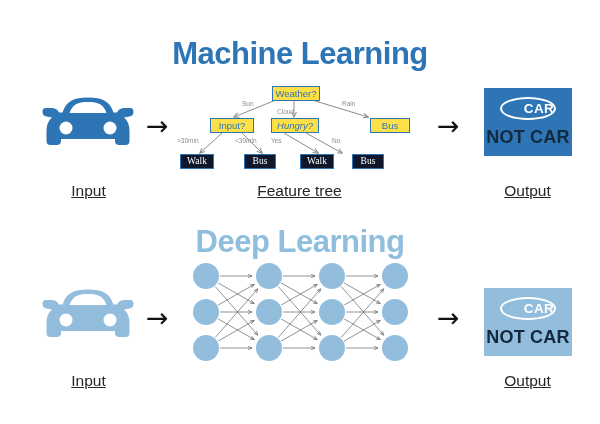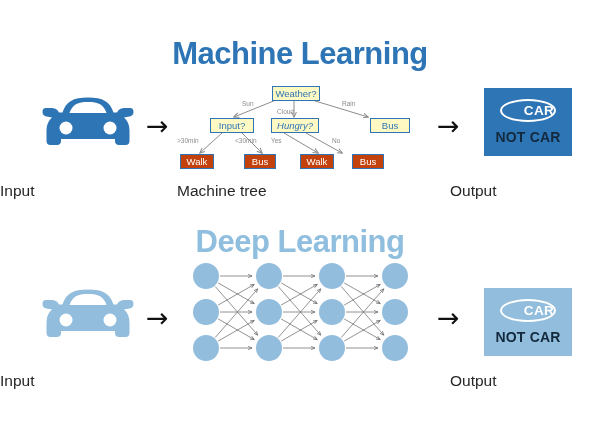--- a/index.html
+++ b/index.html
@@ -46,23 +46,25 @@
   .big-arrow {
     position: absolute;
     font-size: 27px;
     line-height: 1;
     color: #111111;
     font-family: "DejaVu Sans", sans-serif;
   }
 
   .caption {
     position: absolute;
+    text-align: center;
     font-size: 15.5px;
     color: #262626;
     white-space: nowrap;
+    text-decoration: underline;
   }
 
   
   .out-box {
     position: absolute;
     width: 88px;
     height: 68px;
     display: flex;
     flex-direction: column;
     align-items: center;
@@ -83,21 +85,21 @@
   }
   .car-pill span {
     color: #ffffff;
     font-weight: bold;
     font-size: 13.5px;
     letter-spacing: 0.3px;
   }
   .notcar {
     margin-top: 7px;
     font-weight: bold;
-    font-size: 14px;
+    font-size: 18px;
     color: #13293D;
     letter-spacing: 0.2px;
   }
 
   
   #tree-area {
     position: absolute;
     left: 172px;
     top: 84px;
     width: 250px;
@@ -111,26 +113,27 @@
     border: 1.4px solid #2E75B6;
     height: 15px;
     display: flex;
     align-items: center;
     justify-content: center;
     font-size: 9.5px;
     white-space: nowrap;
     line-height: 1;
   }
   .node.hollow {
-    background: #fef9c3;
+    background: #fde047;
     color: #2E75B6;
   }
   .node.solid {
-    background: #c2410c;
+    background: #0f172a;
     color: #ffffff;
+    font-family: Liberation Serif, serif;
   }
   .edge-label {
     position: absolute;
     font-size: 6.5px;
     color: #8c8c8c;
     white-space: nowrap;
     line-height: 1;
   }
 
   
@@ -210,21 +213,21 @@
   <div class="big-arrow" style="left:437px; top:112px;">→</div>
 
   <div class="out-box dark" style="left:484px; top:88px;">
     <div class="car-pill">
       <span>CAR</span>
     </div>
     <div class="notcar">NOT CAR</div>
   </div>
 
   <div class="caption" style="left:0px; top:182px; width:177px;">Input</div>
-  <div class="caption" style="left:177px; top:182px; width:245px;">Machine tree</div>
+  <div class="caption" style="left:177px; top:182px; width:245px;">Feature tree</div>
   <div class="caption" style="left:450px; top:182px; width:155px;">Output</div>
 
   <div class="section-title" id="title-dl">Deep Learning</div>
 
   <div class="car-icon" style="left:42px; top:288px;">
     <svg width="92" height="56" viewBox="0 0 92 56">
       <path fill="#92BDDD" d="M20.5,16.5 C24,5.5 31,1.5 46,1.5 C61,1.5 68,5.5 71.5,16.5
                L75,16.5 C77,13 79,12 83.5,12 L88,12 C90.5,12 91.5,13.5 91.5,16
                C91.5,18.5 90,20 87.5,20.5 L82,21.5 C85.5,24.5 87.5,29 87.5,34.5
                L87.5,45 C87.5,47.5 86,49 83.5,49 L77,49 C74.5,49 73,47.5 73,45 L73,43

